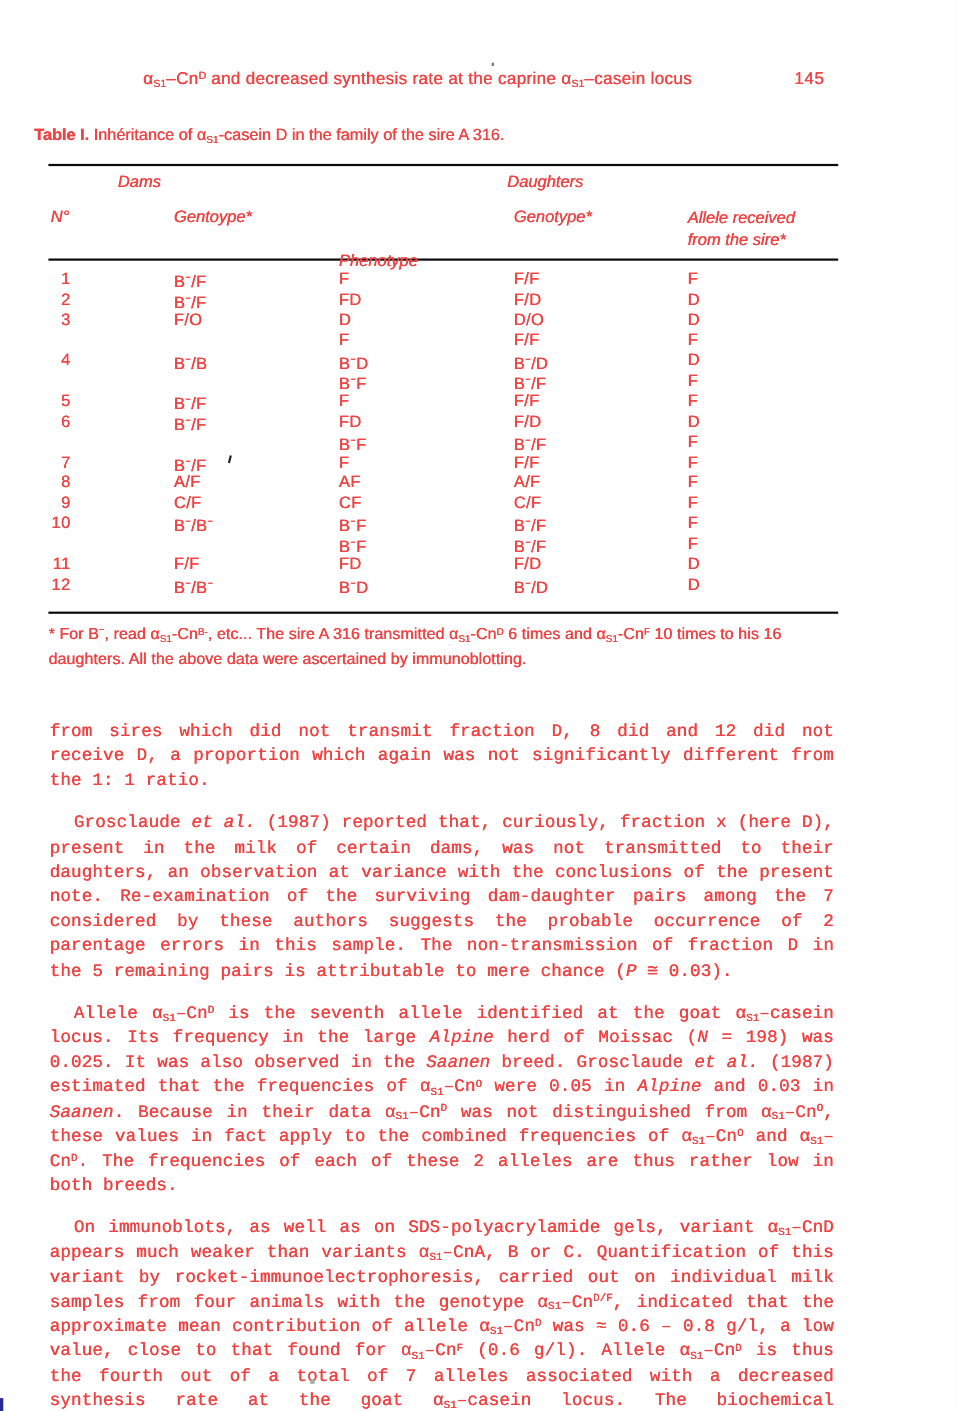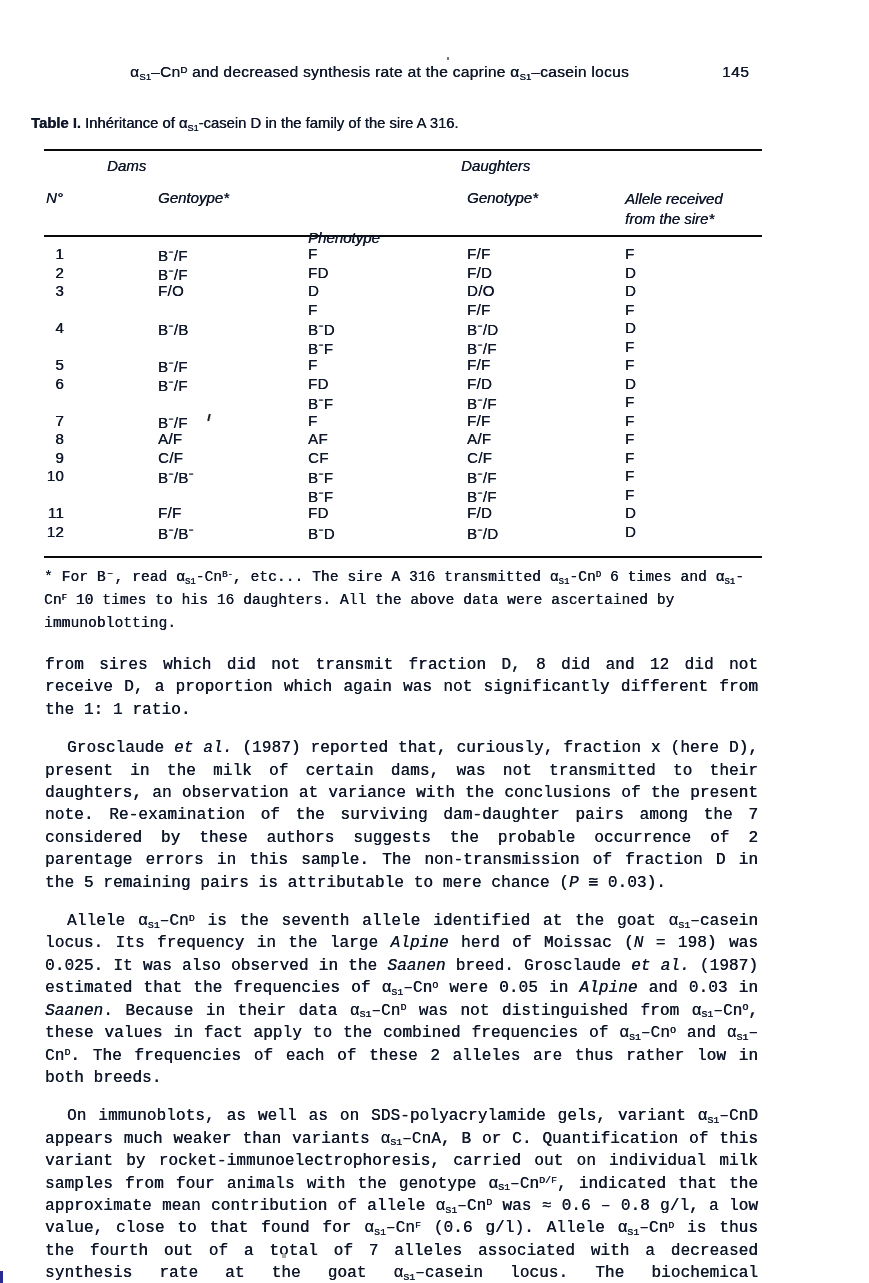--- a/index.html
+++ b/index.html
@@ -2,21 +2,21 @@
 <html><head>
 <meta charset="utf-8">
 <style>
   html,body{margin:0;padding:0;background:#e8e8e8;}
   .page{
     position:relative;
     width:869px;height:1283px;
     margin:0 auto;
     background:#ffffff;
     font-family:"Liberation Sans",sans-serif;
-    color:#0f172a;
+    color:#ef4444;
     overflow:hidden;
     text-shadow:0.35px 0 0 currentColor; 
   }
   
   .runhead{position:absolute;top:63px;left:130px;font-size:15.5px;letter-spacing:0.3px;}
   .pagenum{position:absolute;top:63px;left:722px;font-size:15.5px;letter-spacing:0.5px;}
   
   .caption{position:absolute;top:115px;left:31px;width:716px;font-size:14.8px;}
   
   .rule{position:absolute;left:44px;width:718px;background:#0a0a0a;}
@@ -37,21 +37,21 @@
   
   .tbody{position:absolute;top:245px;left:44px;width:718px;}
   .trow{display:flex;height:18.5px;font-size:15px;letter-spacing:0.3px;}
   .tc{display:block;white-space:pre;}
   .c0{width:20px;text-align:right;}
   .c1{width:150px;margin-left:94px;}
   .c2{width:159px;}
   .c3{width:158px;}
   .c4{flex:1;}
   
-  .footnote{position:absolute;top:566px;left:44px;width:722px;font-size:14.5px;line-height:23px;letter-spacing:0.1px;font-family:Liberation Mono, monospace;}
+  .footnote{position:absolute;top:566px;left:44px;width:722px;font-size:14.5px;line-height:23px;letter-spacing:0.1px;}
   
   .bodytext{position:absolute;top:638px;left:45px;width:713px;font-size:16px;line-height:22.4px;text-align:justify;letter-spacing:0.1px;}
   .para{margin:16px 0 6px 0;font-family:Liberation Mono, monospace;}
   .para.indent{text-indent:22px;}
   
   sub.sb{font-size:62%;line-height:0;vertical-align:baseline;position:relative;top:0.28em;letter-spacing:0;}
   sup.sp{font-size:62%;line-height:0;vertical-align:baseline;position:relative;top:-0.45em;letter-spacing:0;}
   
   .art{position:absolute;}
   .art-tick{left:208px;top:414px;width:2px;height:7px;background:#222;transform:rotate(14deg);}

